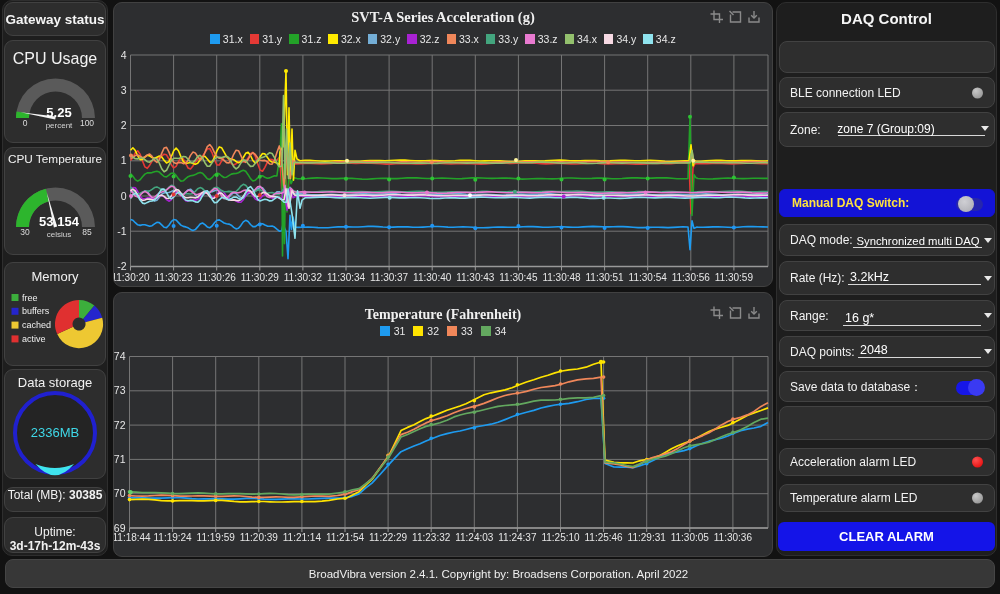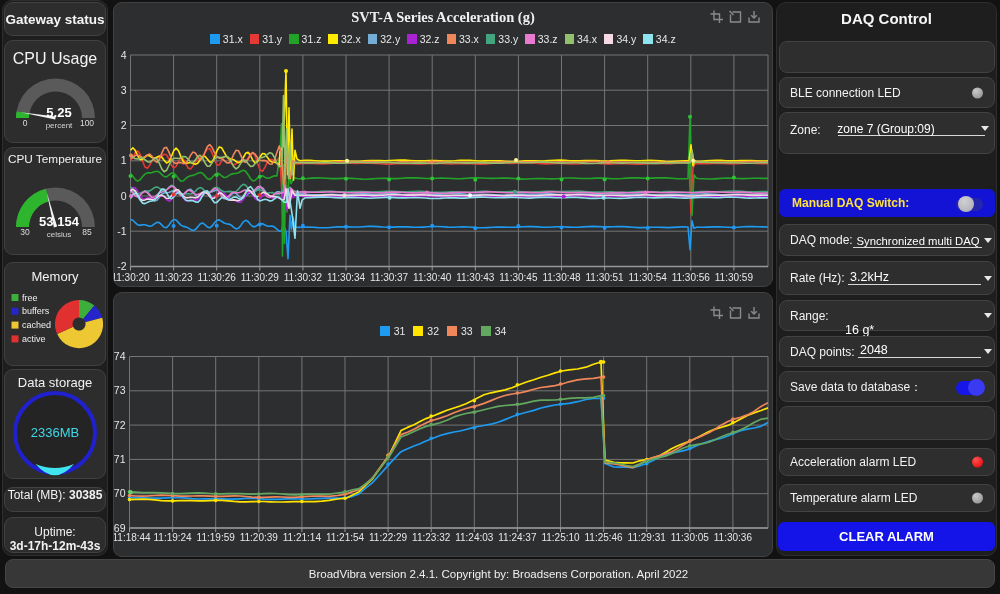--- a/index.html
+++ b/index.html
@@ -251,20 +251,21 @@
 <path d="M0.5,4 H9.5 V13"></path>
 <path d="M22.5,2 H30.5 V12 H20.5 V4.5"></path>
 <path d="M19.5,1 L23.5,5"></path>
 <path d="M39,7.5 V12 H49 V7.5"></path>
 <path d="M44,1 V8"></path>
 <path d="M41.2,5.2 L44,8 L46.8,5.2"></path>
 </g>
     </svg>
   </div>
 <div class="panel" style="left:113px;top:292px;width:660px;height:265px;background:#2d2e30;overflow:hidden">
+    <div style="position:absolute;left:0;right:0;top:14px;text-align:center;font-family:'Liberation Serif',serif;font-weight:bold;font-size:14px;color:#f0f0f0">Temperature (Fahrenheit)</div>
     <div style="position:absolute;left:0;right:0;top:32px;display:flex;justify-content:center;gap:8px;align-items:center">
       <span style="display:flex;align-items:center;gap:4px">
         <span style="width:10px;height:10px;background:#1e9bf0;display:inline-block"></span>
         <span style="font-size:10.5px;color:#e8e8e8">31</span>
       </span>
       <span style="display:flex;align-items:center;gap:4px">
         <span style="width:10px;height:10px;background:#ffe400;display:inline-block"></span>
         <span style="font-size:10.5px;color:#e8e8e8">32</span>
       </span>
       <span style="display:flex;align-items:center;gap:4px">
@@ -415,21 +416,21 @@
 </g>
     </svg>
   </div>
 <div class="abs" style="left:776px;top:2px;width:221px;height:554px;background:#1e1e1e;border:1px solid #2e2e2e;border-radius:10px"></div>
 <div class="abs" style="left:776px;top:10px;width:221px;text-align:center;font-size:15px;font-weight:bold;color:#f5f5f5">DAQ Control</div>
 <div class="row" style="left:779px;top:41px;width:216px;height:32px"></div>
 <div class="row" style="left:779px;top:77px;width:216px;height:31px">
     <span class="rlab">BLE connection LED</span>
     <span class="led" style="background:radial-gradient(circle at 35% 30%, #c9c9c9, #8a8a8a)"></span>
   </div>
-<div class="row" style="left:779px;top:112px;width:216px;height:42px">
+<div class="row" style="left:779px;top:112px;width:216px;height:35px">
     <span class="rlab" style="top:17px">Zone:</span>
   </div>
 <div class="sel" style="left:838px;top:120px;width:147px;height:16px"></div>
 <div class="abs" style="left:836px;top:122px;width:100px;text-align:center;color:#fff;font-size:12px;white-space:nowrap">zone 7 (Group:09)</div>
 <div class="caret" style="left:981px;top:126px"></div>
 <div class="row" style="left:779px;top:189px;width:216px;height:28px;background:#1313d6;border-color:#1313d6;border-radius:6px">
     <span class="rlab" style="left:12px;color:#ffe23d;font-weight:bold">Manual DAQ Switch:</span>
     <span style="position:absolute;right:11px;top:7.5px;width:27px;height:13px;border-radius:7px;background:#2626ad"></span>
     <span style="position:absolute;right:20.5px;top:6px;width:16px;height:16px;border-radius:50%;background:radial-gradient(circle at 40% 35%,#cfcfd4,#a9a9b0)"></span>
   </div>
@@ -440,21 +441,21 @@
 <div class="abs" style="left:856px;top:234.5px;width:124px;text-align:center;color:#fff;font-size:11.3px;white-space:nowrap">Synchronized multi DAQ</div>
 <div class="caret" style="left:984px;top:238px"></div>
 <div class="row" style="left:779px;top:261px;width:216px;height:34px">
     <span class="rlab">Rate (Hz):</span>
   </div>
 <div class="sel" style="left:848px;top:270px;width:133px;text-align:left;padding-left:2px">3.2kHz</div>
 <div class="caret" style="left:984px;top:276px"></div>
 <div class="row" style="left:779px;top:300px;width:216px;height:31px">
     <span class="rlab">Range:</span>
   </div>
-<div class="sel" style="left:843px;top:323px;width:138px;text-align:left;padding-left:2px">16 g*</div>
+<div class="sel" style="left:843px;top:311px;width:138px;text-align:left;padding-left:2px">16 g*</div>
 <div class="caret" style="left:984px;top:313px"></div>
 <div class="row" style="left:779px;top:336px;width:216px;height:31px">
     <span class="rlab">DAQ points:</span>
   </div>
 <div class="sel" style="left:858px;top:343px;width:123px;text-align:left;padding-left:2px">2048</div>
 <div class="caret" style="left:984px;top:349px"></div>
 <div class="row" style="left:779px;top:371px;width:216px;height:31px">
     <span class="rlab">Save data to database：</span>
     <span style="position:absolute;right:10px;top:8.5px;width:28px;height:14px;border-radius:7px;background:#1616e8"></span>
     <span style="position:absolute;right:9px;top:7px;width:17px;height:17px;border-radius:50%;background:#3a3af2"></span>

